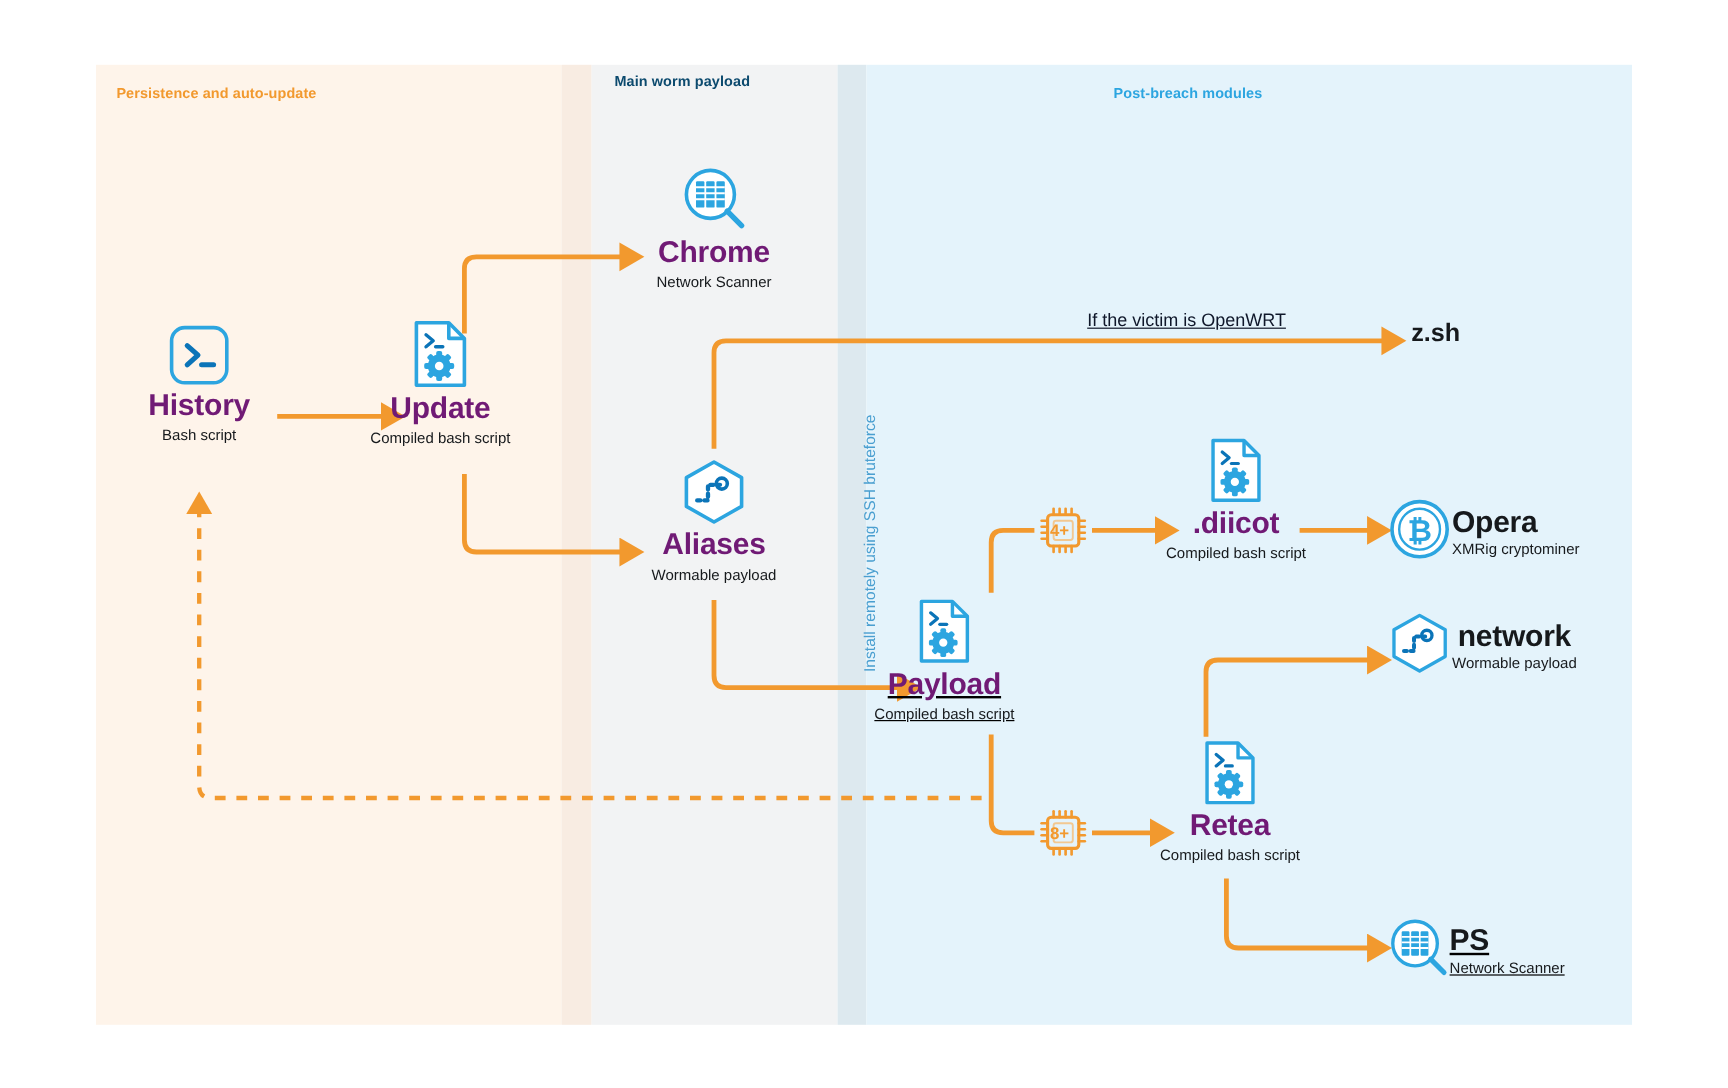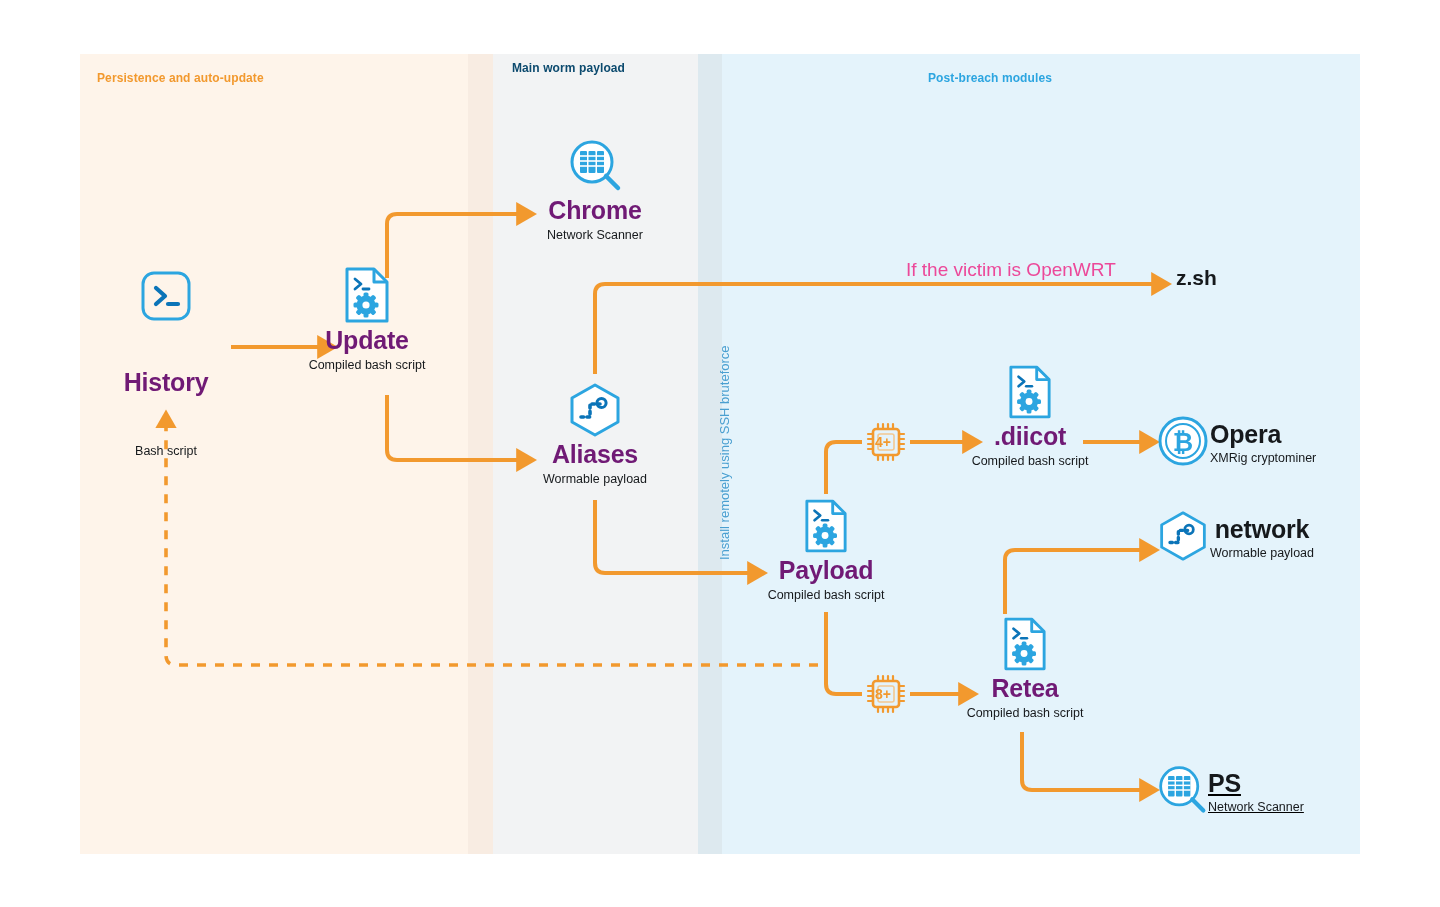--- a/index.html
+++ b/index.html
@@ -103,23 +103,24 @@
   .plain-label {
     position: absolute;
     font-size: 21px;
     font-weight: 700;
     color: #16191c;
     white-space: nowrap;
   }
 
   .edge-label {
     position: absolute;
-    font-size: 19px;
-    color: #ec4899;
-    white-space: nowrap;
+    font-size: 15px;
+    color: #0f172a;
+    white-space: nowrap;
+    text-decoration: underline;
   }
 
   .vert-label {
     position: absolute;
     font-size: 13px;
     color: #4a9fd0;
     white-space: nowrap;
     transform-origin: 0 0;
     transform: rotate(-90deg);
   }
@@ -179,21 +180,21 @@
       <path d="M1005,614 L1005,560 Q1005,550 1015,550 L1144,550" marker-end="url(#ah)"></path>
 
       <path d="M1022,732 L1022,780 Q1022,790 1032,790 L1144,790" marker-end="url(#ah)"></path>
     </g>
 
     <g fill="none" stroke="#f2992e" stroke-width="3.6" stroke-linecap="butt" stroke-dasharray="9 9">
       <path d="M818,665 L176,665 Q166,665 166,655 L166,424" marker-end="url(#ahd)"></path>
     </g>
   </svg>
 
-  <div class="node" style="left:120px; top:270px; width:92px;gap:44px;">
+  <div class="node" style="left:120px; top:270px; width:92px;">
     <span class="icon">
       <svg width="52" height="52" viewBox="0 0 52 52" xmlns="http://www.w3.org/2000/svg">
         <rect x="3" y="3" width="46" height="46" rx="11" ry="11" fill="none" stroke="#2ca5e0" stroke-width="3"></rect>
         <path d="M16 18 L25 26 L16 34" fill="none" stroke="#0b74b8" stroke-width="4.2" stroke-linecap="round" stroke-linejoin="round"></path>
         <path d="M28 34 L38 34" fill="none" stroke="#0b74b8" stroke-width="4.2" stroke-linecap="round"></path>
       </svg>
     </span>
     <span class="nm">History</span>
     <span class="sub">Bash script</span>
   </div>
@@ -251,21 +252,21 @@
     <span class="nm">Aliases</span>
     <span class="sub">Wormable payload</span>
   </div>
 
   <div class="plain-label" style="left:1176px; top:266px;">z.sh</div>
 
   <div class="edge-label" style="left:906px; top:259px;">If the victim is OpenWRT</div>
 
   <div class="vert-label" style="left:717px; top:560px;">Install remotely using SSH bruteforce</div>
 
-  <div class="node" style="left:760px; top:498px; width:132px;">
+  <div class="node" style="left:721px; top:498px; width:132px;text-decoration:underline;">
     <span class="icon">
       <svg width="44" height="56" viewBox="0 0 46 58" xmlns="http://www.w3.org/2000/svg">
         <path d="M3 3 H30 L43 16 V55 H3 Z" fill="#ffffff" stroke="#2ca5e0" stroke-width="3" stroke-linejoin="round"></path>
         <path d="M30 3 V16 H43" fill="none" stroke="#2ca5e0" stroke-width="3" stroke-linejoin="round"></path>
         <path d="M11 13 L17 18 L11 23" fill="none" stroke="#0b74b8" stroke-width="2.8" stroke-linecap="round" stroke-linejoin="round"></path>
         <path d="M19 23 L25 23" fill="none" stroke="#0b74b8" stroke-width="2.8" stroke-linecap="round"></path>
         <g fill="#2ca5e0">
           <circle cx="22" cy="39" r="9.5"></circle>
           <rect x="19.5" y="26.5" width="5" height="25" rx="1.6"></rect>
           <rect x="9.5" y="36.5" width="25" height="5" rx="1.6"></rect>

